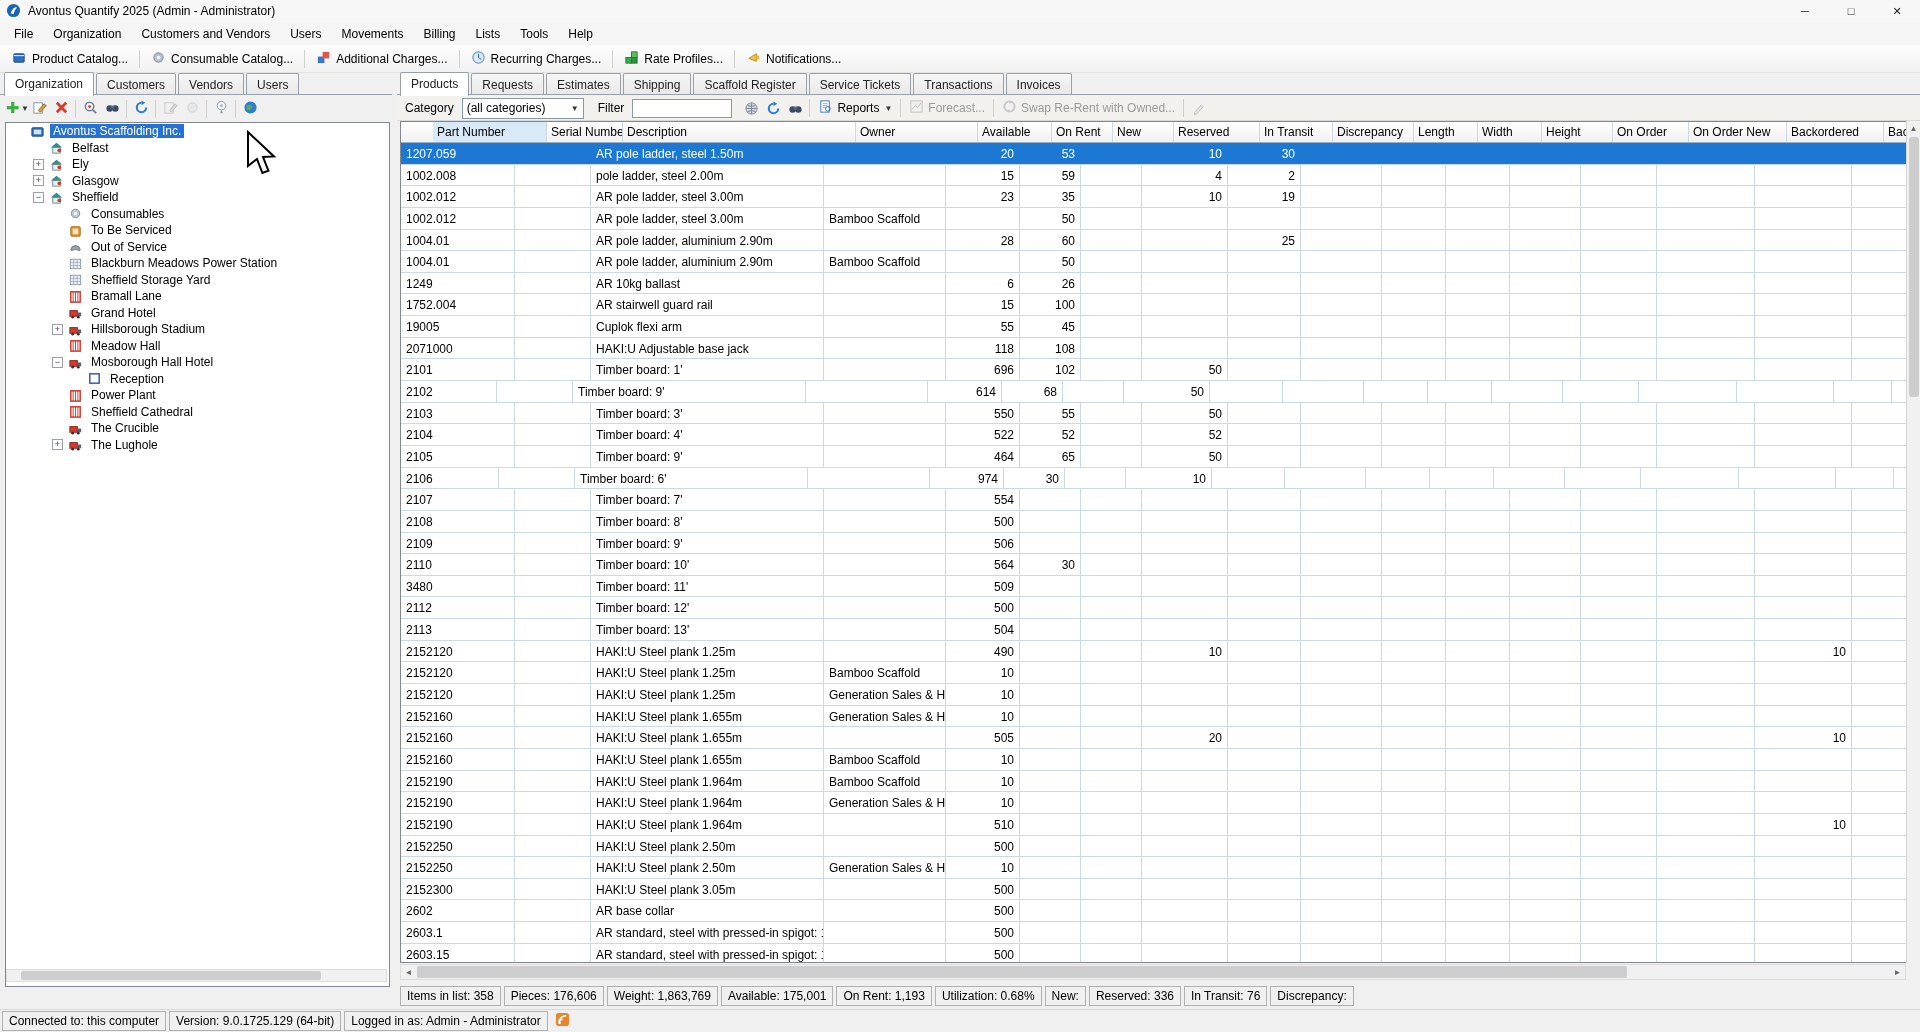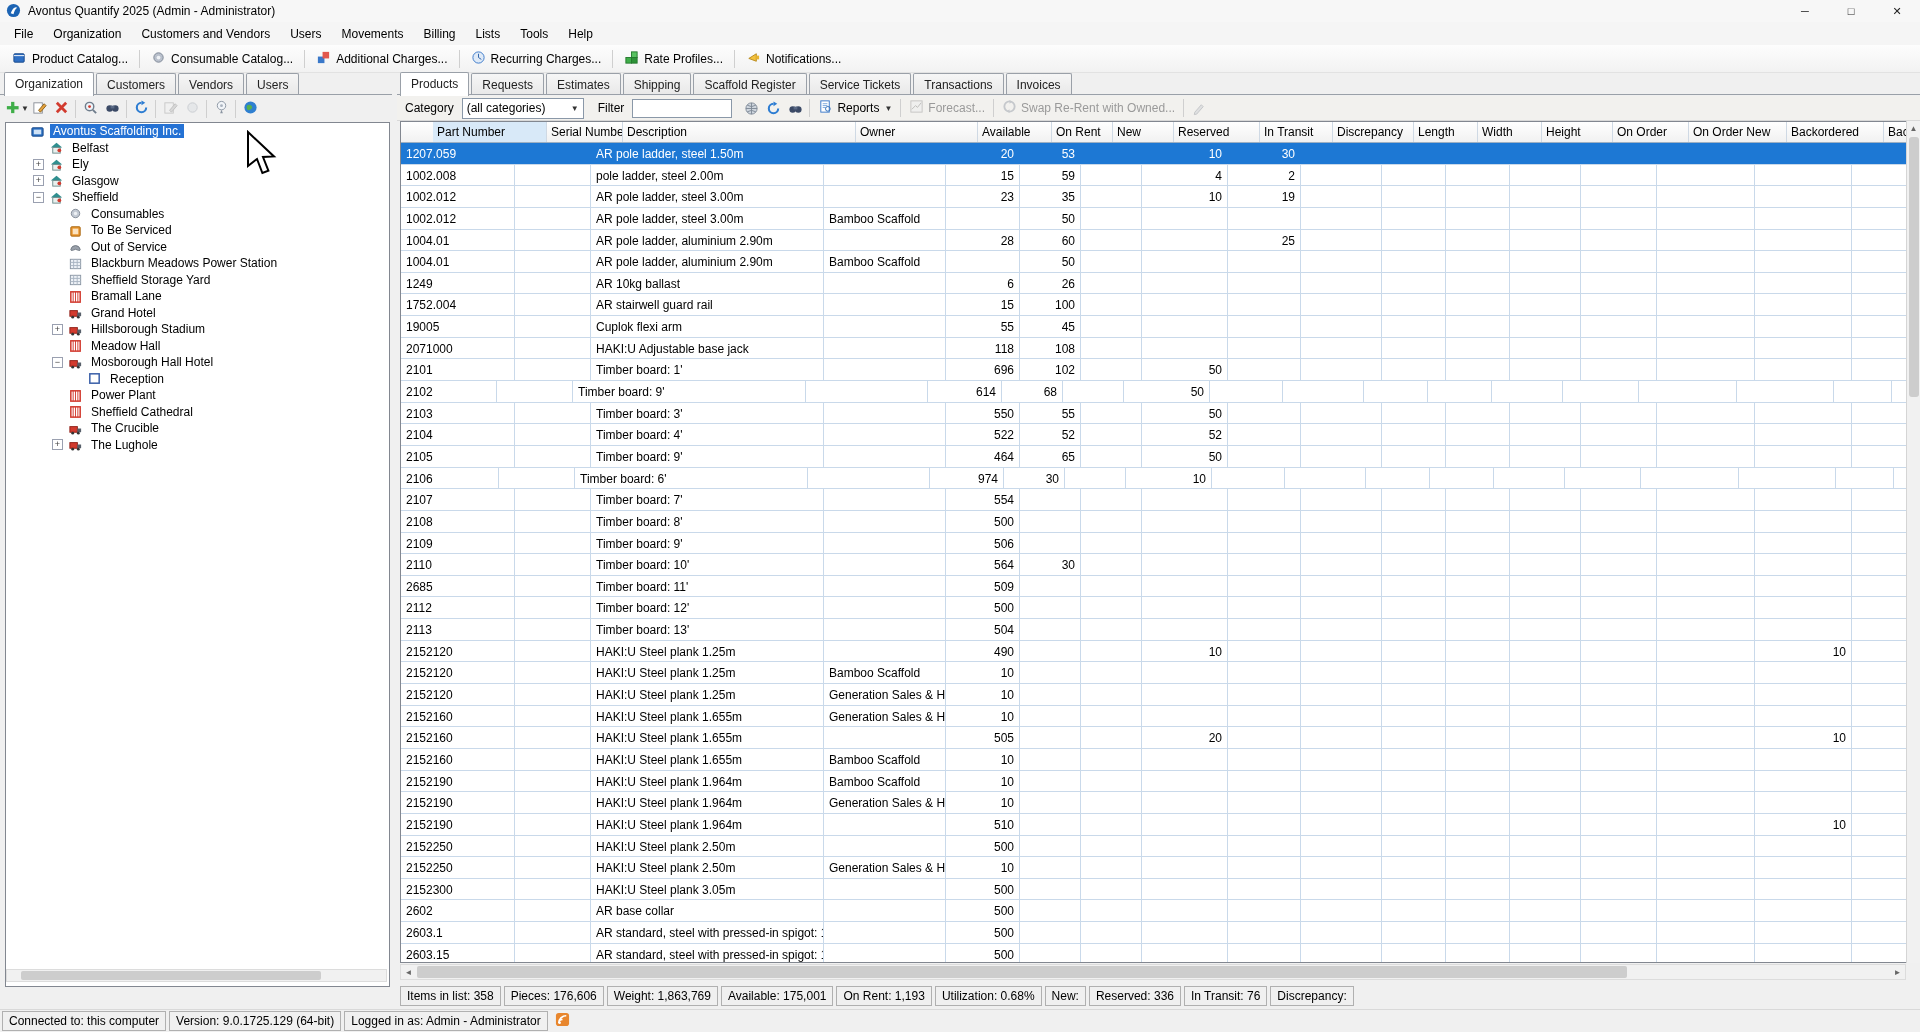--- a/index.html
+++ b/index.html
@@ -910,21 +910,21 @@
         <span class="cell num" style="width: 81px;"></span>
         <span class="cell num" style="width: 64px;"></span>
         <span class="cell num" style="width: 64px;"></span>
         <span class="cell num" style="width: 71px;"></span>
         <span class="cell num" style="width: 76px;"></span>
         <span class="cell num" style="width: 98px;"></span>
         <span class="cell num" style="width: 97px;"></span>
         <span class="cell num" style="width: 58px;"></span>
       </div>
       <div class="trow">
-        <span class="cell" style="width: 114px;">2685</span>
+        <span class="cell" style="width: 114px;">3480</span>
         <span class="cell" style="width: 76px;"></span>
         <span class="cell" style="width: 233px;">Timber board: 11'</span>
         <span class="cell" style="width: 122px;"></span>
         <span class="cell num" style="width: 74px;">509</span>
         <span class="cell num" style="width: 61px;"></span>
         <span class="cell num" style="width: 61px;"></span>
         <span class="cell num" style="width: 86px;"></span>
         <span class="cell num" style="width: 73px;"></span>
         <span class="cell num" style="width: 81px;"></span>
         <span class="cell num" style="width: 64px;"></span>

